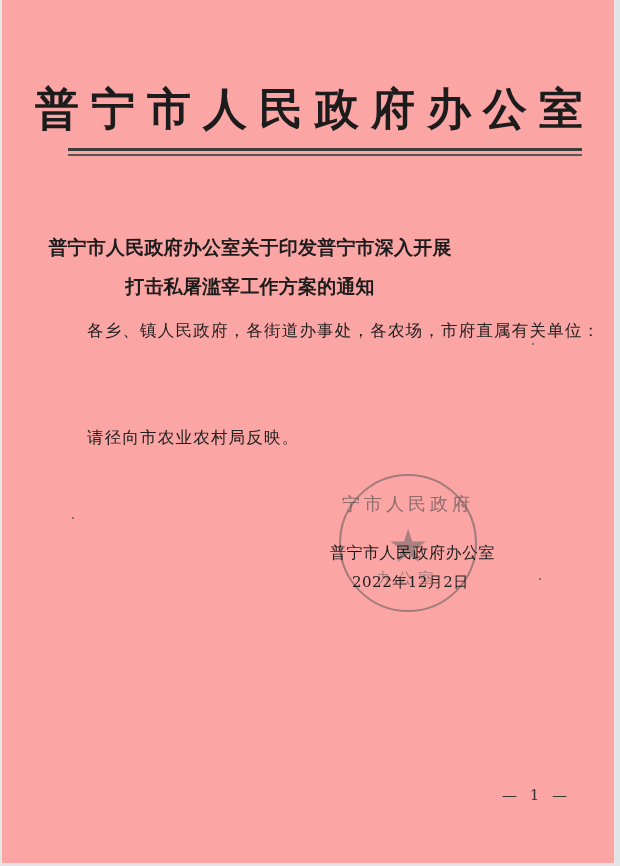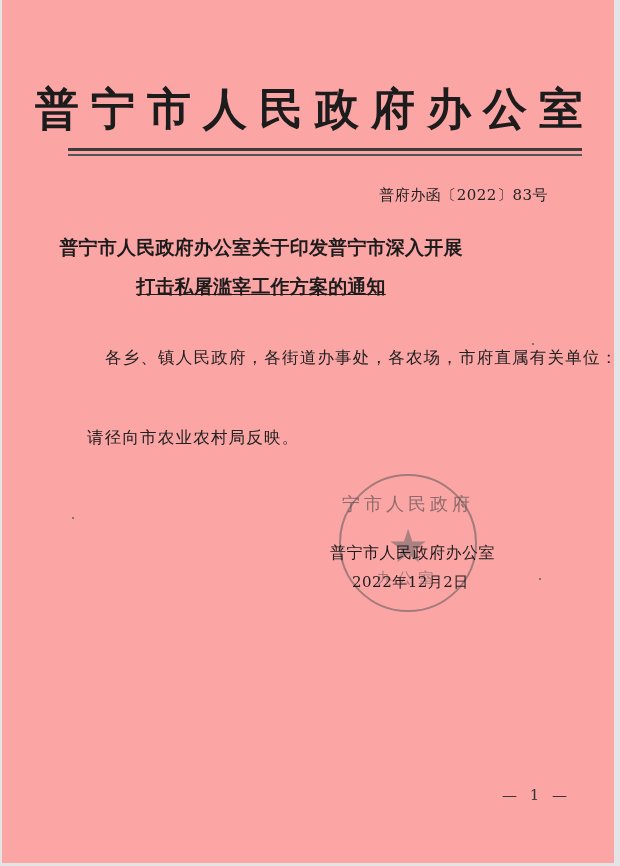--- a/index.html
+++ b/index.html
@@ -26,25 +26,25 @@
   }
   .rule-thin {
     position: absolute; left: 66px; top: 154px; width: 514px; height: 1.5px;
     background: #555;
   }
   .docno {
     position: absolute; right: 66px; top: 186px;
     font-size: 15px; color: #222; letter-spacing: 0.5px;
   }
   .title {
-    position: absolute; left: 15px; width: 488px; text-align: center;
+    position: absolute; left: 4px; width: 488px; text-align: center;
     font-size: 19px; font-weight: bold; color: #1c1c1c; letter-spacing: 0.2px;
   }
   .title.l1 { top: 235px; }
-  .title.l2 { top: 274px; text-decoration: underline; }
+  .title.l2 { top: 274px; }
   .body-line {
     position: absolute; font-size: 16.5px; color: #222; white-space: nowrap;
     letter-spacing: 1.2px;
   }
   .seal {
     position: absolute; left: 337px; top: 474px; width: 138px; height: 138px;
     border: 2px solid rgba(90,90,90,0.55); border-radius: 50%;
     box-sizing: border-box;
     text-decoration: underline;
   }
@@ -77,26 +77,25 @@
 </style>
 </head>
 <body>
 
 <div class="page">
 
   <div class="masthead">普宁市人民政府办公室</div>
   <div class="rule-thick"></div>
   <div class="rule-thin"></div>
 
-  <div class="docno">普府办函〔2022〕83号</div>
 
   <div class="title l1">普宁市人民政府办公室关于印发普宁市深入开展</div>
   <div class="title l2">打击私屠滥宰工作方案的通知</div>
 
-  <div class="body-line" style="left:85px; top:347px;margin-left:18px;">各乡、镇人民政府，各街道办事处，各农场，市府直属有关单位：</div>
+  <div class="body-line" style="left:85px; top:320px;">各乡、镇人民政府，各街道办事处，各农场，市府直属有关单位：</div>
   <div class="body-line" style="left:85px; top:427px;">请径向市农业农村局反映。</div>
 
   <div class="seal">
     <div class="seal-text">宁市人民政府</div>
     <div class="seal-star">★</div>
     <div class="seal-bottom">办公室</div>
   </div>
 
   <div class="signature">普宁市人民政府办公室</div>
   <div class="date">2022年12月2日</div>

